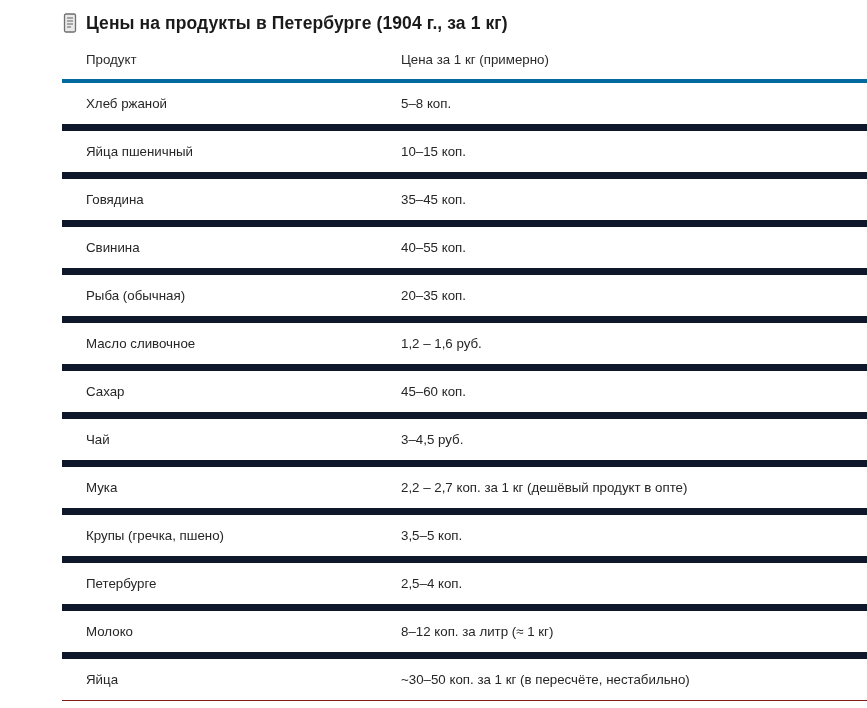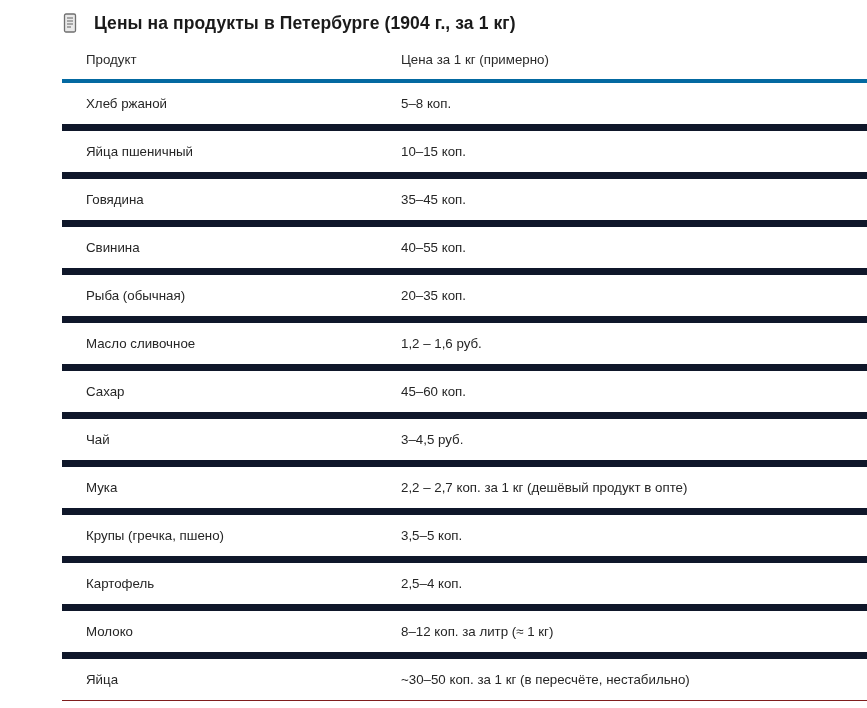--- a/index.html
+++ b/index.html
@@ -26,21 +26,21 @@
     position: absolute;
     left: 0;
     top: 0;
     width: 3px;
     height: 708px;
     background: #ffffff;
   }
   .title-row {
     display: flex;
     align-items: center;
-    gap: 16px;
+    gap: 8px;
     padding-top: 6px;
     padding-left: 38px;
     height: 34px;
   }
   .doc-icon {
     display: inline-block;
     width: 16px;
     height: 20px;
     position: relative;
     flex: 0 0 auto;
@@ -158,21 +158,21 @@
       </tr>
       <tr>
         <td>Мука</td>
         <td>2,2 – 2,7 коп. за 1 кг (дешёвый продукт в опте)</td>
       </tr>
       <tr>
         <td>Крупы (гречка, пшено)</td>
         <td>3,5–5 коп.</td>
       </tr>
       <tr>
-        <td>Картофель</td>
+        <td>Петербурге</td>
         <td>2,5–4 коп.</td>
       </tr>
       <tr>
         <td>Молоко</td>
         <td>8–12 коп. за литр (≈ 1 кг)</td>
       </tr>
       <tr>
         <td>Яйца</td>
         <td>~30–50 коп. за 1 кг (в пересчёте, нестабильно)</td>
       </tr>

